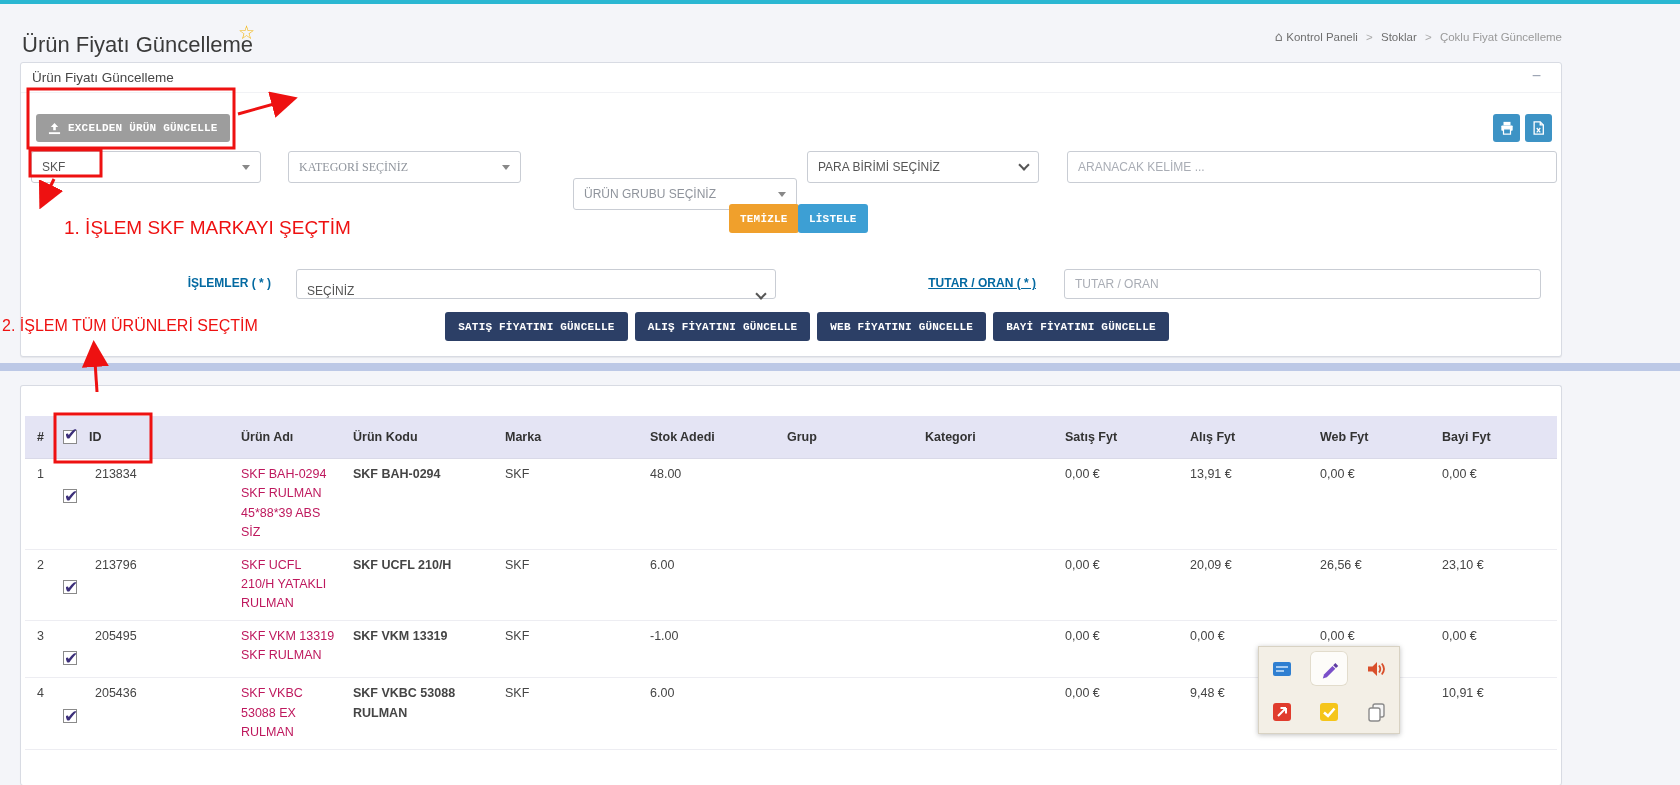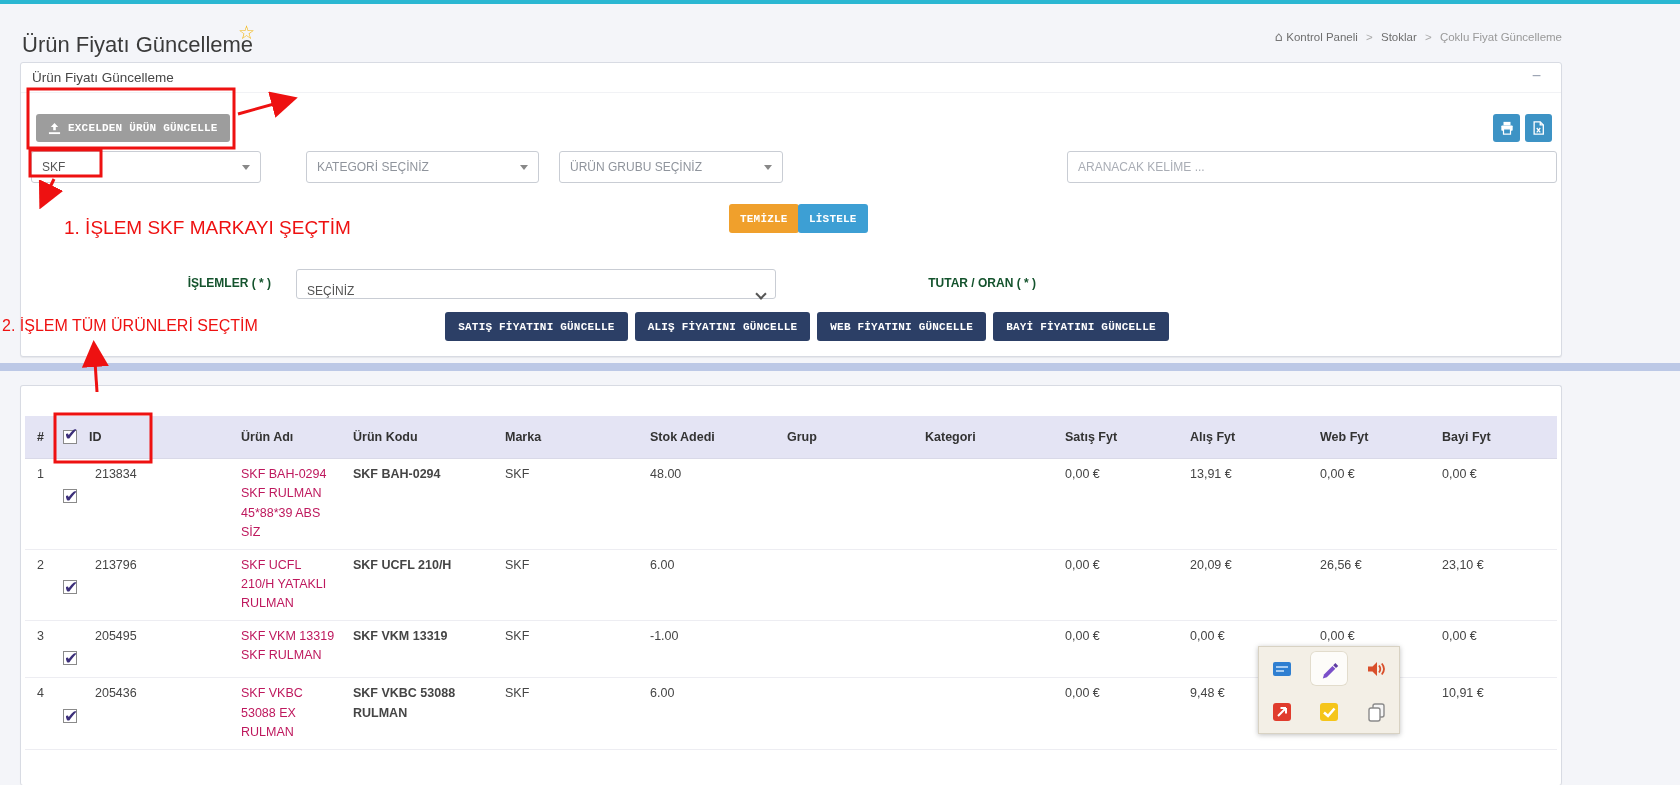--- a/index.html
+++ b/index.html
@@ -49,21 +49,21 @@
   .ctl { position:absolute; top:88px; height:32px; background:#fff; border:1px solid #c9cdd4; border-radius:3px;
          display:flex; align-items:center; padding:0 10px; font-size:12px; color:#555; cursor:pointer; }
   .ctl .tri { margin-left:auto; width:0; height:0; border:4px solid transparent; border-top:5px solid #888; margin-top:5px; }
   .ctl .chev { margin-left:auto; width:8px; height:8px; border-right:2px solid #555; border-bottom:2px solid #555;
                transform:rotate(45deg); margin-top:-4px; }
   .ctl.placeholder { color:#8f949c; }
   .text-input { position:absolute; height:32px; border:1px solid #c9cdd4; border-radius:3px; padding:0 10px;
                 font-size:12px; color:#555; font-family:inherit; background:#fff; }
   .text-input::placeholder { color:#a9adb5; }
 
-  .form-label { position:absolute; top:213px; font-size:12px; font-weight:bold; color:#14532d; }
+  .form-label { position:absolute; top:213px; font-size:12px; font-weight:bold; color:#0369a1; }
   .op-select { top:206px !important; height:30px; }
 
   
   .blue-strip { position:absolute; left:0; top:363px; width:1680px; height:8px; background:#bcc8e6; }
 
   
   .table-wrap { padding:30px 4px 0 4px; }
   table { width:100%; border-collapse:collapse; table-layout:fixed; }
   th { background:#e4e4f4; text-align:left; padding:14px 8px; font-size:12.5px; color:#333;
        border-bottom:1px solid #d9d9e8; font-weight:bold; }
@@ -144,39 +144,44 @@
           <path d="M9 1 V4.5 H12.5" fill="none" stroke="#fff" stroke-width="1.5"></path>
           <path d="M5 8 l4 5 M9 8 l-4 5" stroke="#fff" stroke-width="1.4"></path>
         </svg>
       </button>
     </div>
 
     <div class="ctl" style="left:10px; width:230px;">
       <span>SKF</span>
       <span class="tri"></span>
     </div>
-    <div class="ctl placeholder" style="left:285px; width:233px;">
+    <div class="ctl placeholder" style="left:267px; width:233px;font-family:Liberation Serif, serif;">
       <span>KATEGORİ SEÇİNİZ</span>
       <span class="tri"></span>
     </div>
-    <div class="ctl placeholder" style="left:538px; width:224px;">
+    <div class="ctl placeholder" style="left:552px; width:224px;margin-top:27px;">
       <span>ÜRÜN GRUBU SEÇİNİZ</span>
       <span class="tri"></span>
+    </div>
+    <div class="ctl" style="left:786px; width:232px;">
+      <span>PARA BİRİMİ SEÇİNİZ</span>
+      <span class="chev"></span>
     </div>
     <input class="text-input" style="left: 1046px; top: 88px; width: 490px;" type="text" placeholder="ARANACAK KELİME ...">
 
     <button class="btn btn-warning">TEMİZLE</button>
     <button class="btn btn-info">LİSTELE</button>
 
     <div class="form-label" style="left:80px; width:170px; text-align:right;">İŞLEMLER ( * )</div>
     <div class="ctl op-select" style="left:275px; width:480px;align-items:flex-end;">
       <span>SEÇİNİZ</span>
       <span class="chev"></span>
     </div>
-    <div class="form-label" style="left:835px; width:180px; text-align:right;">TUTAR / ORAN ( * )</div>
+    <div class="form-label" style="left:835px; width:180px; text-align:right;text-decoration:underline;">TUTAR / ORAN ( * )</div>
+    <input class="text-input" style="left: 1043px; top: 206px; width: 477px; height: 30px;" type="text" placeholder="TUTAR / ORAN">
 
     <div class="update-row">
       <button class="btn btn-navy">SATIŞ FİYATINI GÜNCELLE</button>
       <button class="btn btn-navy">ALIŞ FİYATINI GÜNCELLE</button>
       <button class="btn btn-navy">WEB FİYATINI GÜNCELLE</button>
       <button class="btn btn-navy">BAYİ FİYATINI GÜNCELLE</button>
     </div>
   </div>
 
   <div class="blue-strip"></div>

